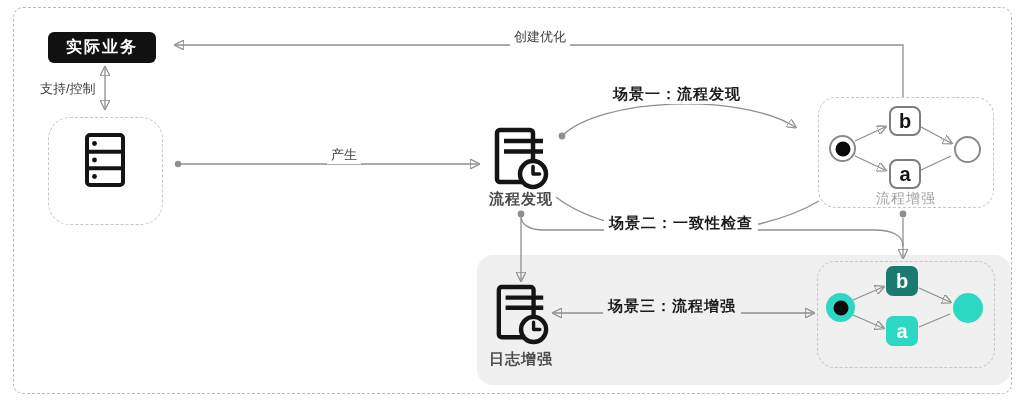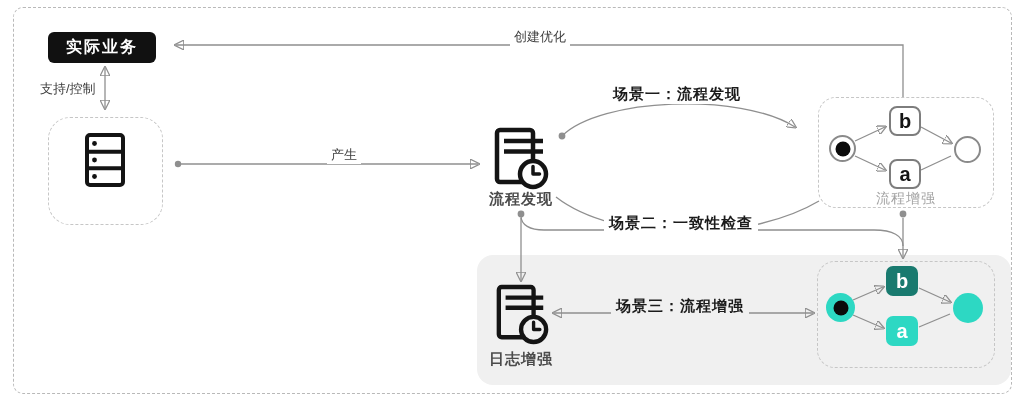--- a/index.html
+++ b/index.html
@@ -85,21 +85,21 @@
 
   <div class="abs black-node">
       <span>实际业务</span>
     </div>
 
   <span class="abs edge-label" style="left:36px;top:80px;">支持/控制</span>
   <span class="abs edge-label cx" style="left:344px;top:146px;">产生</span>
   <span class="abs edge-label cx" style="left:540px;top:28px;">创建优化</span>
   <span class="abs scen-label cx" style="left:677px;top:85px;">场景一：流程发现</span>
   <span class="abs scen-label cx" style="left:681px;top:214px;">场景二：一致性检查</span>
-  <span class="abs scen-label on-panel cx" style="left:672px;top:297px;margin-left:8px;">场景三：流程增强</span>
+  <span class="abs scen-label on-panel cx" style="left:672px;top:297px;">场景三：流程增强</span>
 
   <svg class="abs" style="left:84px;top:132px;" width="42" height="56" viewBox="0 0 42 56">
     <rect x="3" y="3" width="36" height="50" rx="3" fill="#fff" stroke="#141414" stroke-width="4"></rect>
     <path d="M3,19.7 H39 M3,36.3 H39" stroke="#141414" stroke-width="4"></path>
     <circle cx="10.5" cy="11.5" r="2.4" fill="#111"></circle>
     <circle cx="10.5" cy="28" r="2.4" fill="#111"></circle>
     <circle cx="10.5" cy="44.5" r="2.4" fill="#111"></circle>
   </svg>
 
   <svg class="abs" style="left:492px;top:126px;" width="58" height="66" viewBox="0 0 58 66">

